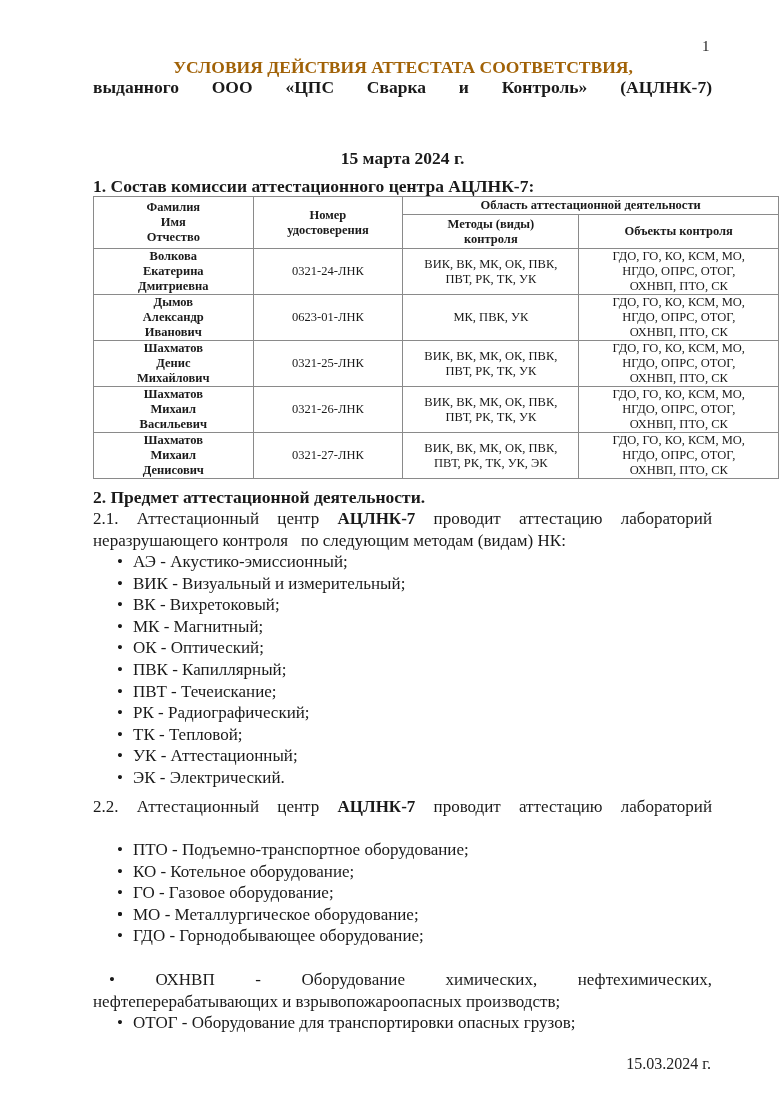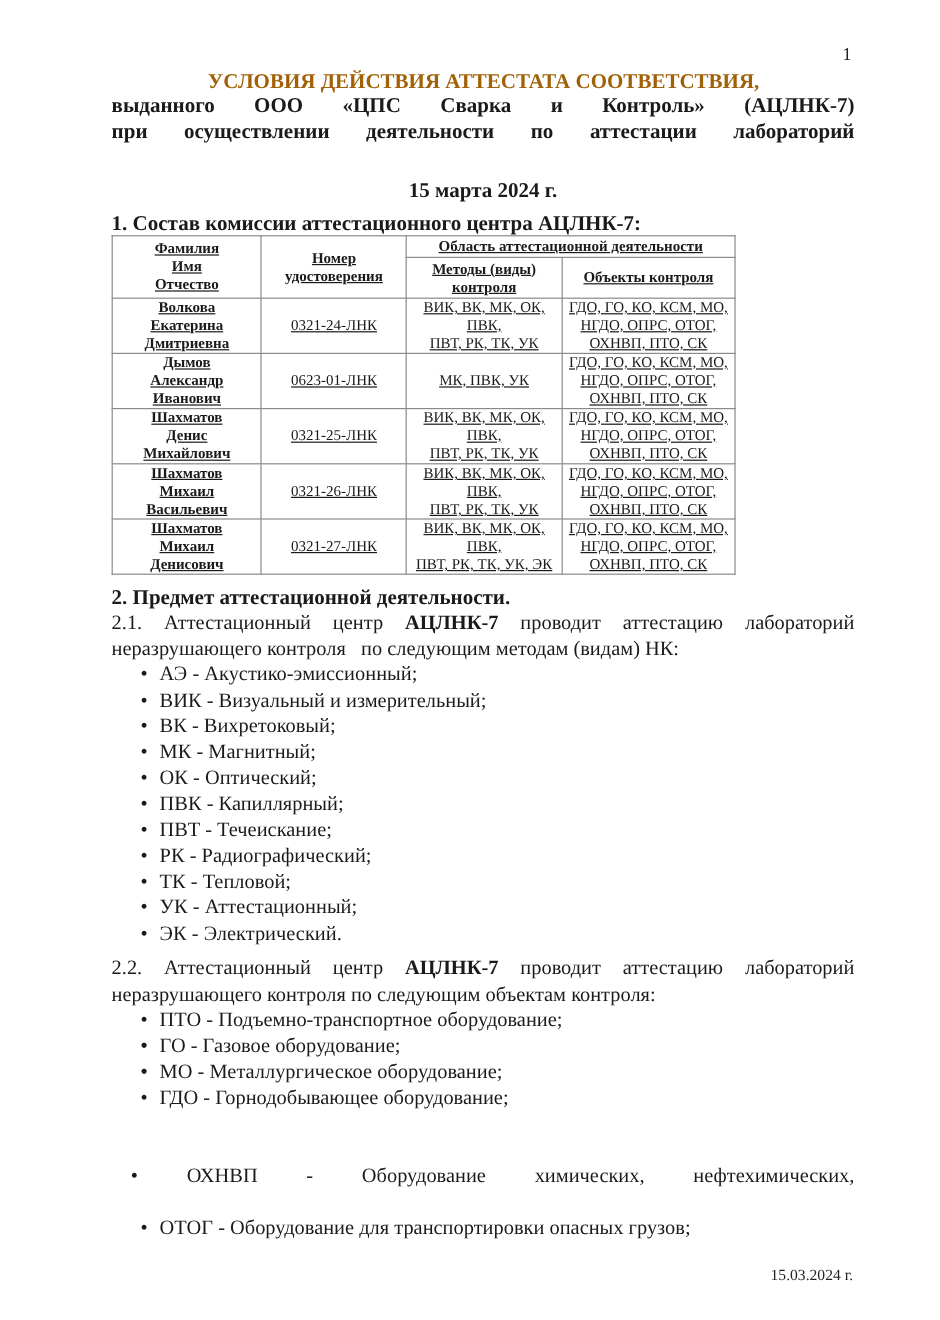--- a/index.html
+++ b/index.html
@@ -20,22 +20,22 @@
     .subtitle .ln { display: block; text-align: justify; text-align-last: justify; }
     .subtitle .ln.last { text-align-last: left; }
     .date-top {
       position: absolute; top: 148px; left: 93px; width: 619px; text-align: center;
       font-size: 17.5px; font-weight: bold;
     }
     .sec1-h {
       position: absolute; top: 176px; left: 93px; font-size: 17.5px; font-weight: bold;
     }
     table.comm {
-      position: absolute; top: 196px; left: 93px; width: 520px;
-      border-collapse: collapse; font-size: 12.5px; line-height: 15px; text-decoration: underline;
+      position: absolute; top: 196px; left: 93px; width: 686px;
+      border-collapse: collapse; font-size: 12.5px; line-height: 15px;
     }
     table.comm td, table.comm th {
       border: 1px solid #8a8a8a; text-align: center; vertical-align: middle; padding: 0 2px;
     }
     table.comm th { font-weight: bold; }
     table.comm th.h-top { height: 17px; }
     table.comm th.h-sub { height: 33px; }
     table.comm td { height: 45px; }
     table.comm td.name { font-weight: bold; }
     .col1 { width: 144px; } .col2 { width: 135px; } .col3 { width: 159px; } .col4 { width: 180px; }
@@ -53,34 +53,33 @@
     }
     .list li { position: relative; padding-left: 40px; }
     .list li .bullet { position: absolute; left: 24px; top: 0; }
     .oxn {
       position: absolute; left: 93px; width: 619px; font-size: 17px; line-height: 21.6px;
     }
     .oxn .ln1 { display: block; padding-left: 16px; text-align: justify; text-align-last: justify; }
     .oxn .ln2 { display: block; }
     .footer-date {
       position: absolute; top: 1055px; left: 93px; width: 618px; text-align: right;
-      font-size: 13px; color: #222;
+      font-size: 16px; color: #222;
     }
     b { font-weight: bold; }
   </style>
 </head>
 <body>
 
 <div class="page-num">1</div>
 
 <div class="title">УСЛОВИЯ ДЕЙСТВИЯ АТТЕСТАТА СООТВЕТСТВИЯ,</div>
 
 <div class="subtitle">
   <span class="ln">выданного ООО «ЦПС Сварка и Контроль» (АЦЛНК-7)</span>
-  <span class="ln">при осуществлении деятельности по аттестации лабораторий</span>
 </div>
 
 <div class="date-top">15 марта 2024 г.</div>
 
 <div class="sec1-h">1. Состав комиссии аттестационного центра АЦЛНК-7:</div>
 
 <table class="comm">
   <colgroup>
       <col class="col1">
       <col class="col2">
@@ -212,33 +211,33 @@
     <li><span class="bullet">•</span><span>ПВК - Капиллярный;</span></li>
     <li><span class="bullet">•</span><span>ПВТ - Течеискание;</span></li>
     <li><span class="bullet">•</span><span>РК - Радиографический;</span></li>
     <li><span class="bullet">•</span><span>ТК - Тепловой;</span></li>
     <li><span class="bullet">•</span><span>УК - Аттестационный;</span></li>
     <li><span class="bullet">•</span><span>ЭК - Электрический.</span></li>
   </ul>
 
 <div class="para" style="top:796px;">
   <span class="ln"><span>2.2. Аттестационный центр </span><b>АЦЛНК-7</b><span> проводит аттестацию лабораторий</span></span>
-  <span class="ln last">неразрушающего контроля по следующим объектам контроля:</span>
 </div>
 
 <ul class="list" style="top:839px;" id="objects-list">
     <li><span class="bullet">•</span><span>ПТО - Подъемно-транспортное оборудование;</span></li>
-    <li><span class="bullet">•</span></li>
+    <li><span class="bullet">•</span><span>КО - Котельное оборудование;</span></li>
     <li><span class="bullet">•</span><span>ГО - Газовое оборудование;</span></li>
     <li><span class="bullet">•</span></li>
     <li><span class="bullet">•</span><span>МО - Металлургическое оборудование;</span></li>
     <li><span class="bullet">•</span><span>ГДО - Горнодобывающее оборудование;</span></li>
   </ul>
 
 <div class="oxn" style="top:969px;">
   <span class="ln1"><span>•</span> <span>ОХНВП - Оборудование химических, нефтехимических,</span></span>
+  <span class="ln2">нефтеперерабатывающих и взрывопожароопасных производств;</span>
 </div>
 
 <ul class="list" style="top:1012px;">
   <li><span class="bullet">•</span><span>ОТОГ - Оборудование для транспортировки опасных грузов;</span></li>
 </ul>
 
 <div class="footer-date">15.03.2024 г.</div>
 
 </body></html>

